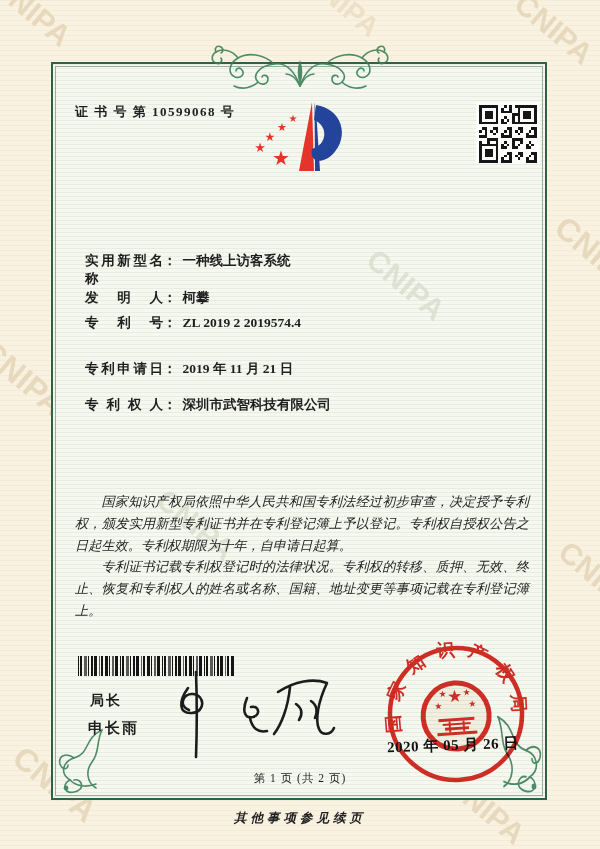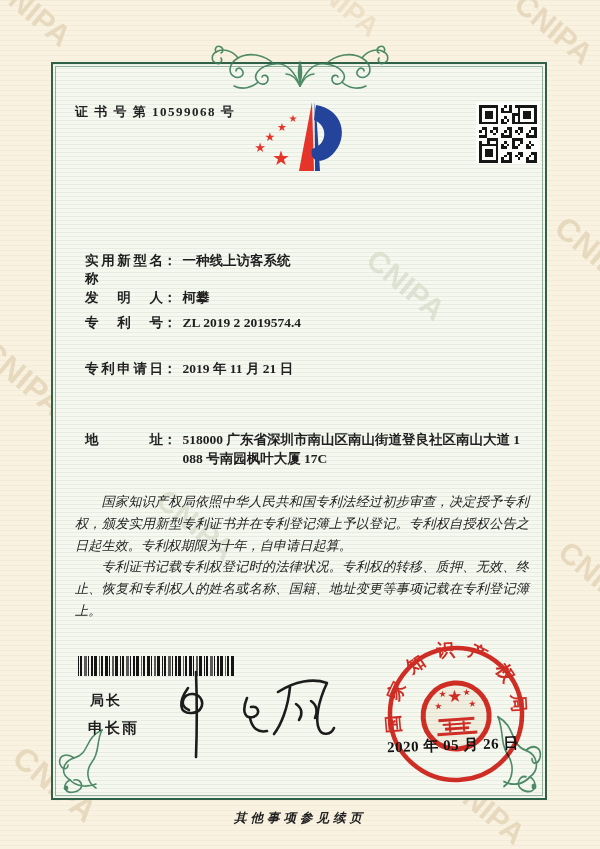--- a/index.html
+++ b/index.html
@@ -365,23 +365,22 @@
   </div>
   <div class="abs row" style="top:289px;">
     <span class="flabel">发明人</span><span>：</span><span class="fval">柯攀</span>
   </div>
   <div class="abs row" style="top:314px;">
     <span class="flabel">专利号</span><span>：</span><span class="fval">ZL 2019 2 2019574.4</span>
   </div>
   <div class="abs row" style="top:360px;">
     <span class="flabel">专利申请日</span><span>：</span><span class="fval">2019 年 11 月 21 日</span>
   </div>
-  <div class="abs row" style="top:431px; width:460px;">
-    <span class="flabel">地址</span><span>：</span><span class="fval" style="width:360px;">518000 广东省深圳市南山区南山街道登良社区南山大道 1
-088 号南园枫叶大厦 17C</span>
+  <div class="abs row" style="top:396px;">
+    <span class="flabel">专利权人</span><span>：</span><span class="fval">深圳市武智科技有限公司</span>
   </div>
 
   <div class="abs body-text">
     <p>国家知识产权局依照中华人民共和国专利法经过初步审查，决定授予专利权，颁发实用新型专利证书并在专利登记簿上予以登记。专利权自授权公告之日起生效。专利权期限为十年，自申请日起算。</p>
     <p>专利证书记载专利权登记时的法律状况。专利权的转移、质押、无效、终止、恢复和专利权人的姓名或名称、国籍、地址变更等事项记载在专利登记簿上。</p>
   </div>
 
   <div class="abs barcode" id="barcode"><div class="bar" style="width: 1px; margin-right: 1px; background: rgb(20, 20, 20);"></div><div class="bar" style="width: 2px; margin-right: 2px; background: rgb(20, 20, 20);"></div><div class="bar" style="width: 3px; margin-right: 1px; background: rgb(90, 90, 90);"></div><div class="bar" style="width: 1px; margin-right: 2px; background: rgb(20, 20, 20);"></div><div class="bar" style="width: 2px; margin-right: 1px; background: rgb(20, 20, 20);"></div><div class="bar" style="width: 3px; margin-right: 2px; background: rgb(20, 20, 20);"></div><div class="bar" style="width: 1px; margin-right: 1px; background: rgb(90, 90, 90);"></div><div class="bar" style="width: 2px; margin-right: 2px; background: rgb(20, 20, 20);"></div><div class="bar" style="width: 3px; margin-right: 1px; background: rgb(20, 20, 20);"></div><div class="bar" style="width: 1px; margin-right: 2px; background: rgb(20, 20, 20);"></div><div class="bar" style="width: 2px; margin-right: 1px; background: rgb(90, 90, 90);"></div><div class="bar" style="width: 3px; margin-right: 2px; background: rgb(20, 20, 20);"></div><div class="bar" style="width: 1px; margin-right: 1px; background: rgb(20, 20, 20);"></div><div class="bar" style="width: 2px; margin-right: 2px; background: rgb(20, 20, 20);"></div><div class="bar" style="width: 3px; margin-right: 1px; background: rgb(90, 90, 90);"></div><div class="bar" style="width: 1px; margin-right: 2px; background: rgb(20, 20, 20);"></div><div class="bar" style="width: 2px; margin-right: 1px; background: rgb(20, 20, 20);"></div><div class="bar" style="width: 3px; margin-right: 2px; background: rgb(20, 20, 20);"></div><div class="bar" style="width: 1px; margin-right: 1px; background: rgb(90, 90, 90);"></div><div class="bar" style="width: 2px; margin-right: 2px; background: rgb(20, 20, 20);"></div><div class="bar" style="width: 3px; margin-right: 1px; background: rgb(20, 20, 20);"></div><div class="bar" style="width: 1px; margin-right: 2px; background: rgb(20, 20, 20);"></div><div class="bar" style="width: 2px; margin-right: 1px; background: rgb(90, 90, 90);"></div><div class="bar" style="width: 3px; margin-right: 2px; background: rgb(20, 20, 20);"></div><div class="bar" style="width: 1px; margin-right: 1px; background: rgb(20, 20, 20);"></div><div class="bar" style="width: 2px; margin-right: 2px; background: rgb(20, 20, 20);"></div><div class="bar" style="width: 3px; margin-right: 1px; background: rgb(90, 90, 90);"></div><div class="bar" style="width: 1px; margin-right: 2px; background: rgb(20, 20, 20);"></div><div class="bar" style="width: 2px; margin-right: 1px; background: rgb(20, 20, 20);"></div><div class="bar" style="width: 3px; margin-right: 2px; background: rgb(20, 20, 20);"></div><div class="bar" style="width: 1px; margin-right: 1px; background: rgb(90, 90, 90);"></div><div class="bar" style="width: 2px; margin-right: 2px; background: rgb(20, 20, 20);"></div><div class="bar" style="width: 3px; margin-right: 1px; background: rgb(20, 20, 20);"></div><div class="bar" style="width: 1px; margin-right: 2px; background: rgb(20, 20, 20);"></div><div class="bar" style="width: 2px; margin-right: 1px; background: rgb(90, 90, 90);"></div><div class="bar" style="width: 3px; margin-right: 2px; background: rgb(20, 20, 20);"></div><div class="bar" style="width: 1px; margin-right: 1px; background: rgb(20, 20, 20);"></div><div class="bar" style="width: 2px; margin-right: 2px; background: rgb(20, 20, 20);"></div><div class="bar" style="width: 3px; margin-right: 1px; background: rgb(90, 90, 90);"></div><div class="bar" style="width: 1px; margin-right: 2px; background: rgb(20, 20, 20);"></div><div class="bar" style="width: 2px; margin-right: 1px; background: rgb(20, 20, 20);"></div><div class="bar" style="width: 3px; margin-right: 2px; background: rgb(20, 20, 20);"></div><div class="bar" style="width: 1px; margin-right: 1px; background: rgb(90, 90, 90);"></div><div class="bar" style="width: 2px; margin-right: 2px; background: rgb(20, 20, 20);"></div><div class="bar" style="width: 3px; margin-right: 1px; background: rgb(20, 20, 20);"></div></div>
 
   <div class="abs officer-title">局长</div>
@@ -422,15 +421,16 @@
         <rect x="64" y="87" width="28" height="2"></rect>
         <rect x="66" y="91" width="24" height="3"></rect>
         <rect x="58" y="96" width="40" height="3"></rect>
         <rect x="70" y="85" width="2" height="11"></rect>
         <rect x="84" y="85" width="2" height="11"></rect>
       </g>
     </g>
   </svg>
   <div class="abs seal-date">2020 年 05 月 26 日</div>
 
+  <div class="abs page-num">第 1 页 (共 2 页)</div>
   <div class="abs cont-note">其他事项参见续页</div>
 
 </div>
 
 </body></html>

